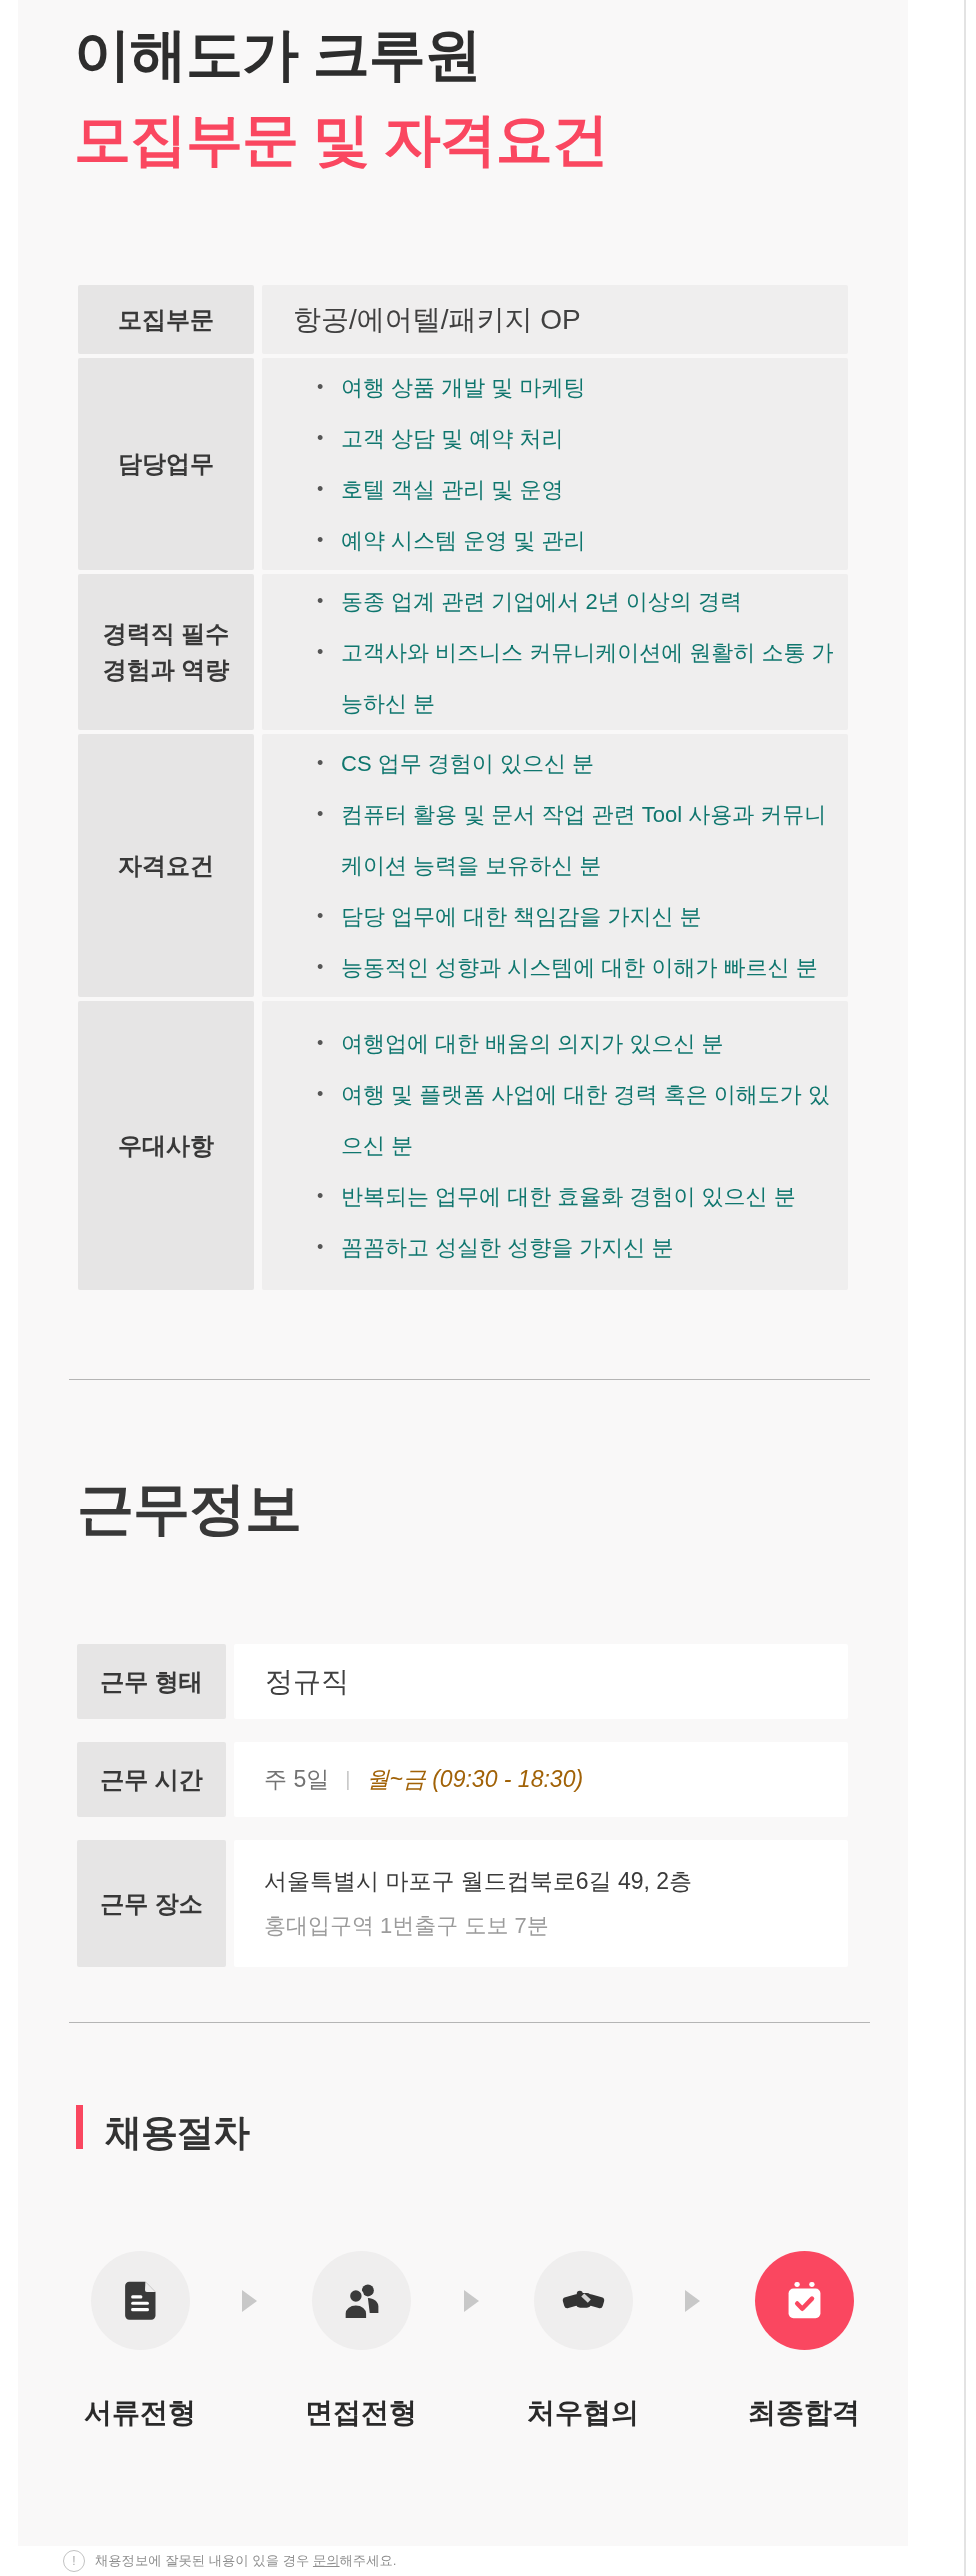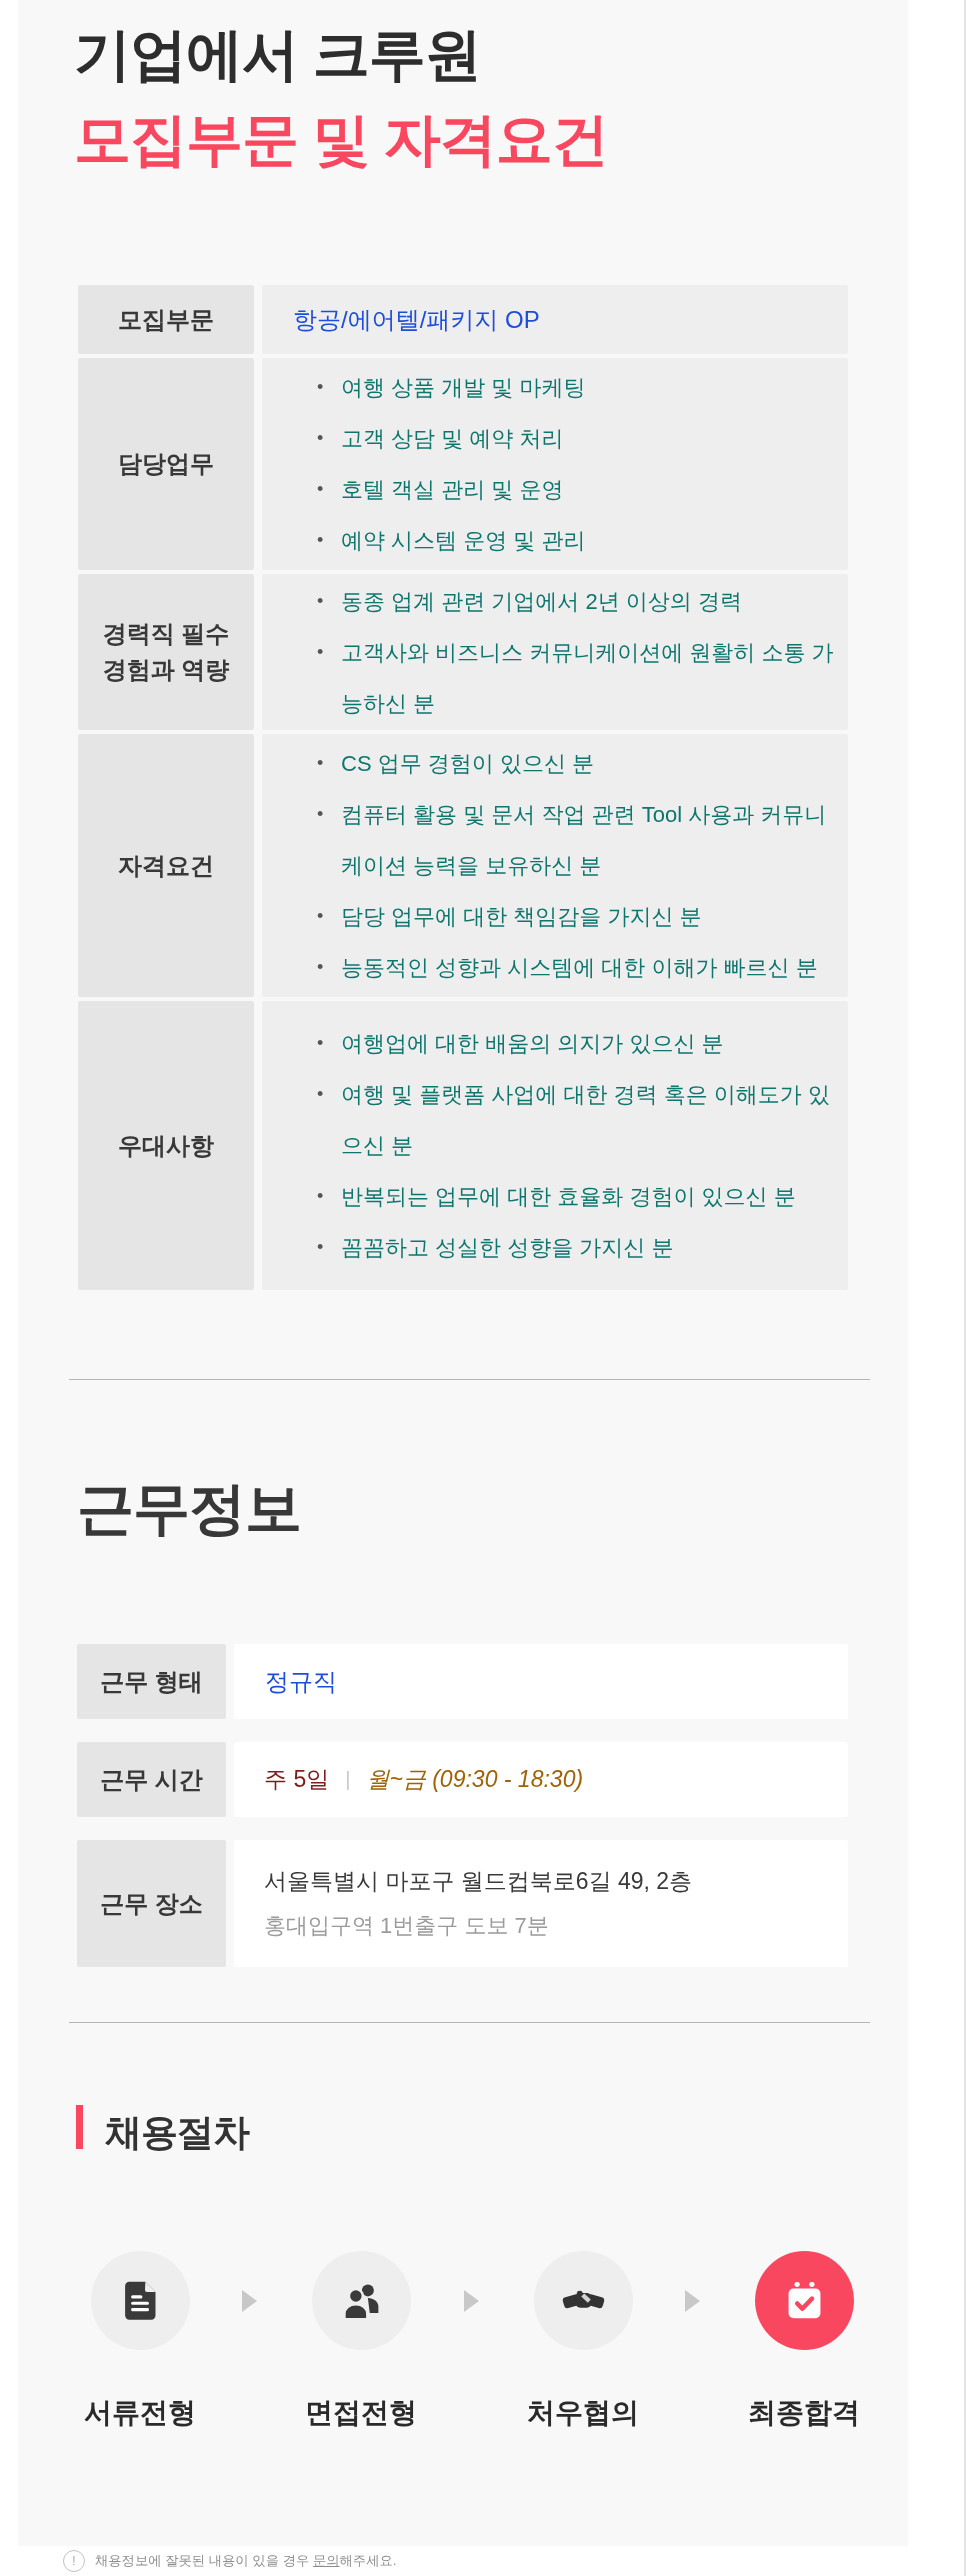--- a/index.html
+++ b/index.html
@@ -27,35 +27,35 @@
   
   .t1{left:78px;top:285px;width:770px;gap:4px;}
   .t1 .trow{gap:8px;}
   .t1 .tlabel{width:176px;}
   .t1 .tcontent{width:586px;background:#efeeee;}
   .t1 .trow:nth-child(1){height:69px;}
   .t1 .trow:nth-child(2){height:212px;}
   .t1 .trow:nth-child(3){height:156px;}
   .t1 .trow:nth-child(4){height:263px;}
   .t1 .trow:nth-child(5){height:289px;}
-  .single{font-size:24px;color:#1d4ed8;padding-left:31px;}
+  .single{font-size:28px;color:#404040;padding-left:31px;}
   .blist{list-style:none;margin:0;padding:0 20px 0 53px;}
   .bitem{position:relative;padding-left:26px;font-size:22px;line-height:51px;color:#0f766e;width:499px;word-break:break-all;}
   .bitem::before{content:'•';position:absolute;left:2px;top:0;color:#555;font-size:18px;}
 
   
   .t2{left:77px;top:1644px;width:771px;gap:23px;}
   .t2 .trow{gap:8px;}
   .t2 .tlabel{width:149px;}
   .t2 .tcontent{width:614px;background:#ffffff;}
   .t2 .trow:nth-child(1){height:75px;}
   .t2 .trow:nth-child(2){height:75px;}
   .t2 .trow:nth-child(3){height:127px;}
   .split{display:flex;align-items:center;padding-left:30px;font-size:23px;}
-  .p-strong{color:#7f1d1d;font-weight:500;}
+  .p-strong{color:#737373;font-weight:500;}
   .p-sep{color:#c9c9c9;margin:0 16px;font-size:20px;font-weight:300;}
   .p-rest{color:#a16207;font-style:italic;}
   .twolines{padding-left:30px;}
   .l1{font-size:23px;color:#3a3a3a;line-height:1.2;}
   .l2{font-size:22px;color:#9b9b9b;margin-top:17px;line-height:1.2;}
 
   
   .divider{position:absolute;left:69px;width:801px;height:1px;background:#b5b5b5;}
   .d1{top:1379px;}
   .d2{top:2022px;}
@@ -83,21 +83,21 @@
   .footnote{position:absolute;left:63px;top:2550px;display:flex;align-items:center;}
   .warn-circle{width:20px;height:20px;border:1.5px solid #c2c2c2;border-radius:50%;display:flex;align-items:center;justify-content:center;font-size:12px;color:#a8a8a8;flex:none;}
   .foot-text{margin-left:10px;font-size:13.3px;color:#8e8e8e;white-space:nowrap;}
   .foot-text a{color:#8e8e8e;text-decoration:underline;cursor:pointer;}
 </style>
 </head>
 <body>
 
 <div class="page">
   <div class="card"></div>
-  <div class="title-line title-main">기업에서 크루원</div>
+  <div class="title-line title-main">이해도가 크루원</div>
   <div class="title-line title-accent">모집부문 및 자격요건</div>
 
   <div class="jtable t1" id="recruit-table">
       <div class="trow">
         <div class="tlabel">모집부문</div>
         <div class="tcontent">
           <div class="single">항공/에어텔/패키지 OP</div>
         </div>
       </div>
       <div class="trow">

